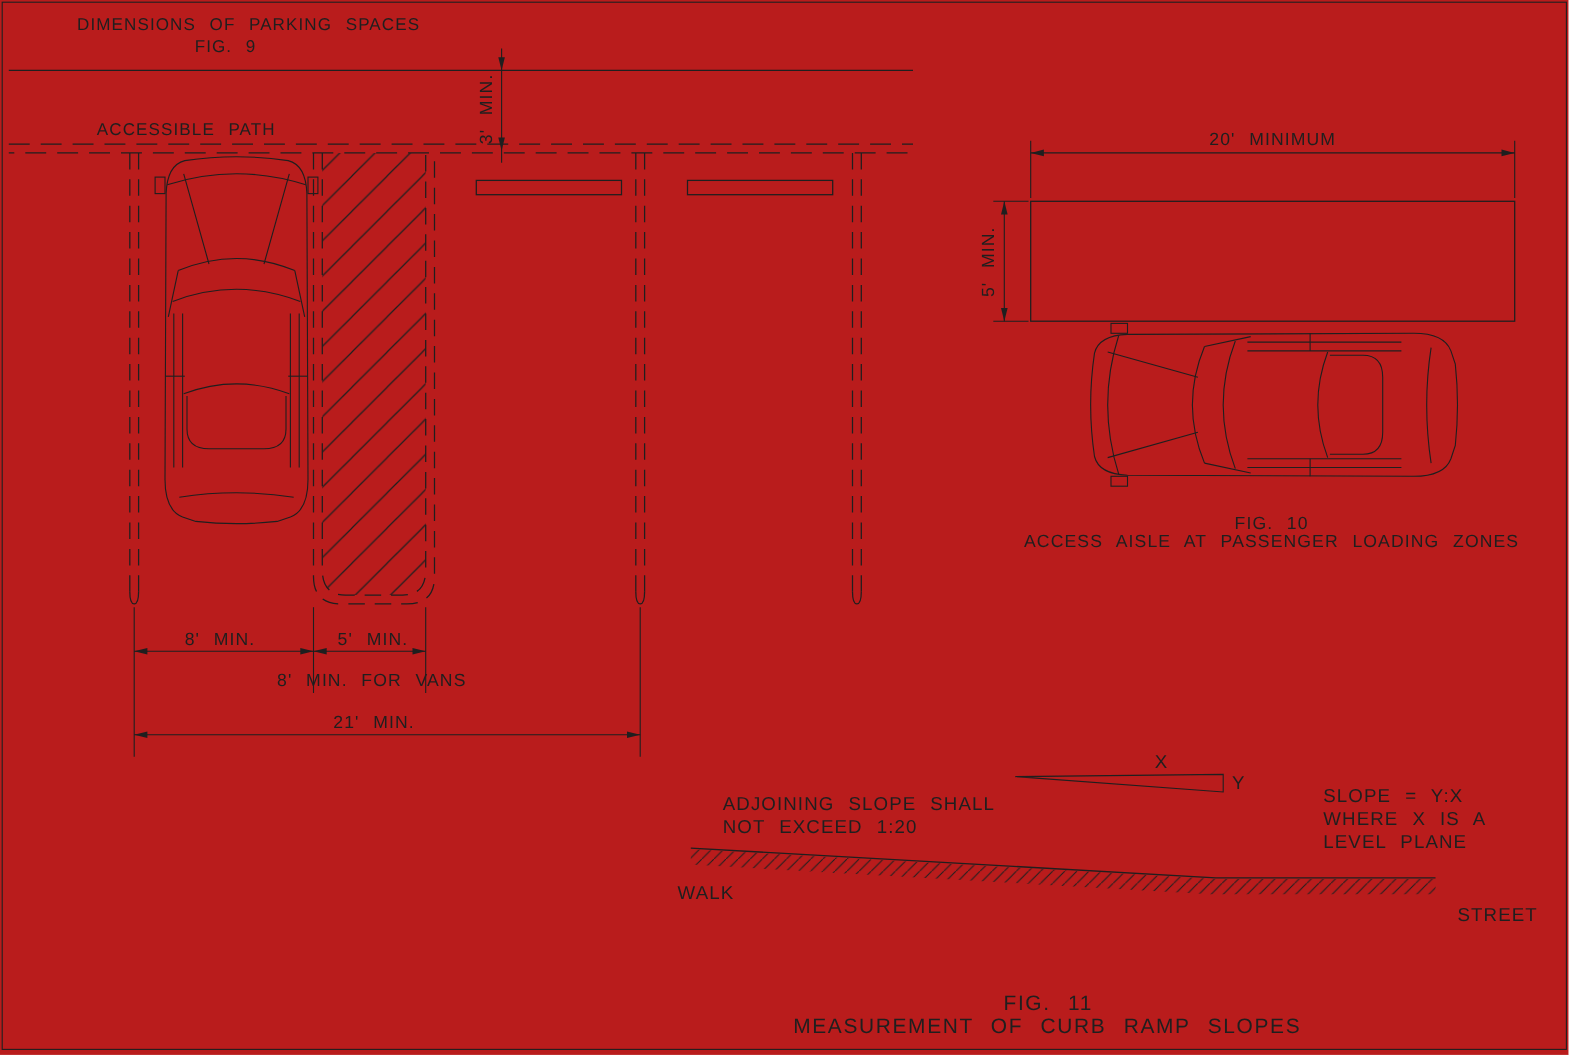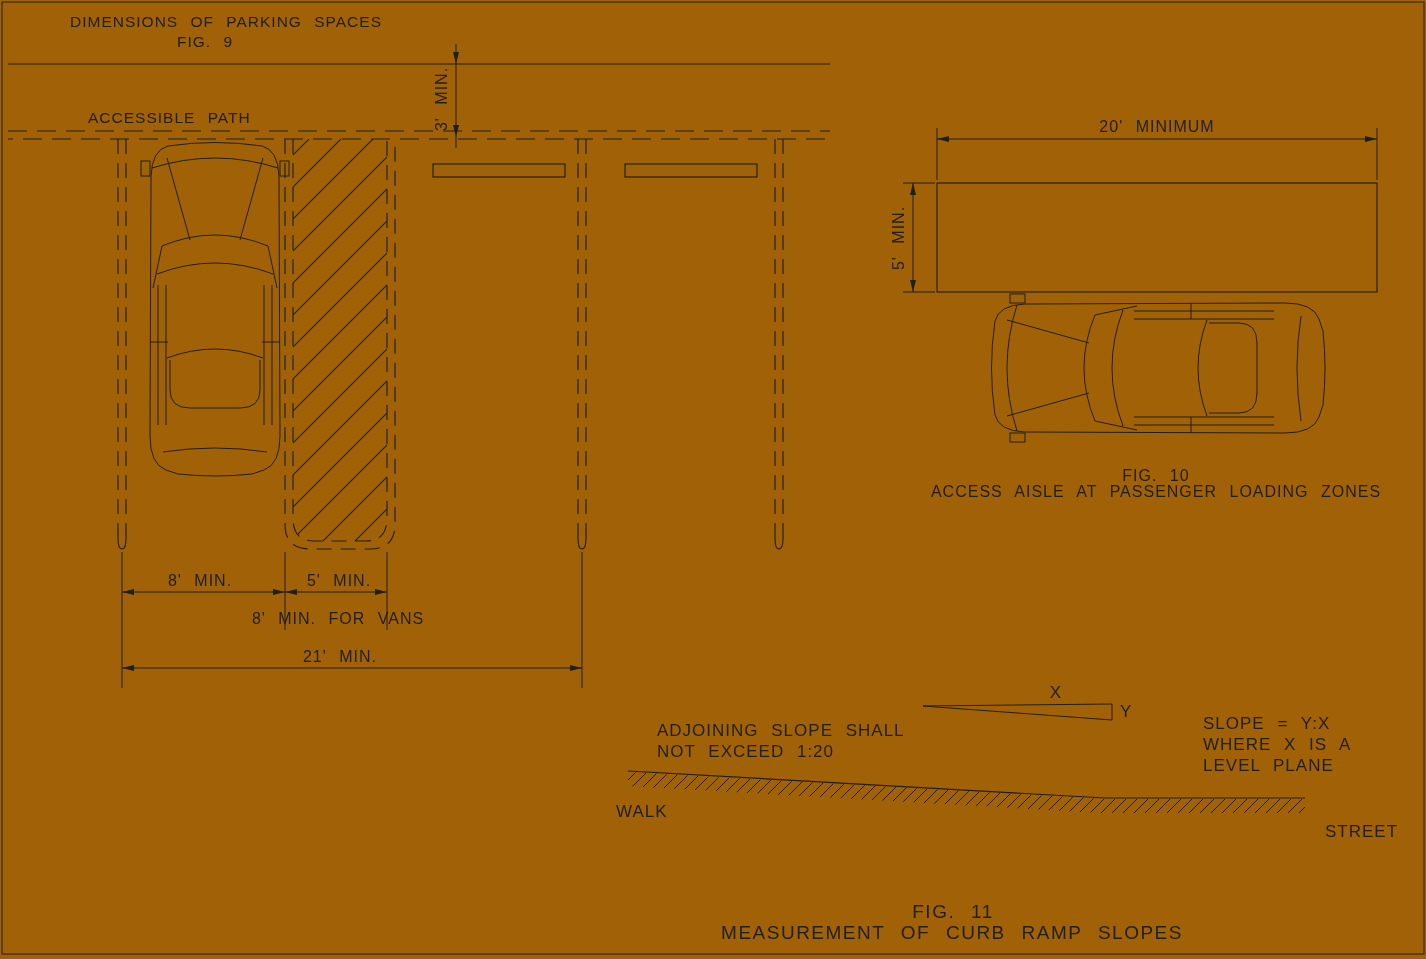--- a/index.html
+++ b/index.html
@@ -1,16 +1,16 @@
 <!DOCTYPE html>
 <html><head>
 <meta charset="utf-8">
 <style>
   html,body{margin:0;padding:0;background:#ffffff;}
-  .sheet{position:relative;width:1426px;height:959px;background:#a16207;overflow:hidden;
+  .sheet{position:relative;width:1426px;height:959px;background:#b91c1c;overflow:hidden;
          font-family:"Liberation Sans", sans-serif;}
   svg{position:absolute;left:0;top:0;}
   svg text{fill:#1f1f1f;font-family:"Liberation Sans", sans-serif;
            letter-spacing:1px;word-spacing:7px;}
   .t15{font-size:15.5px;}
   .t16{font-size:16px;}
   .t17{font-size:17px;}
   .t19{font-size:19px;letter-spacing:1.5px;word-spacing:9px;}
   .ln{stroke:#1f1f1f;stroke-width:1.15;fill:none;}
   .lnthin{stroke:#1f1f1f;stroke-width:1;fill:none;}

